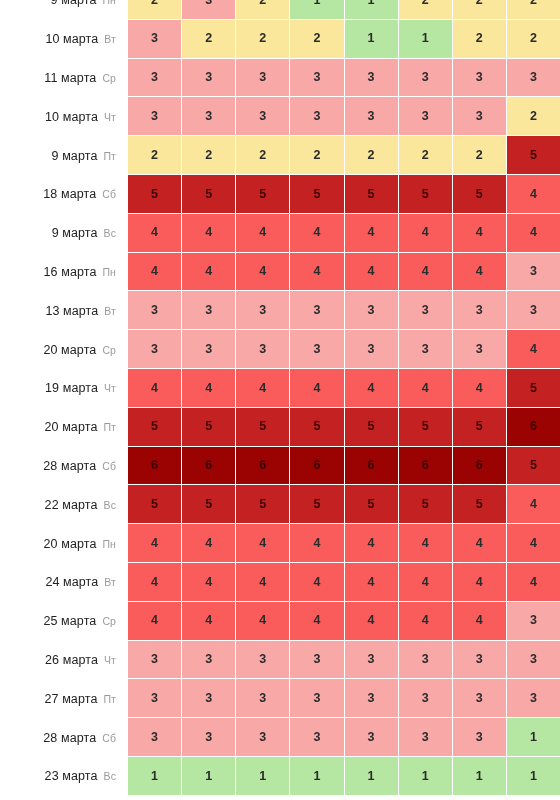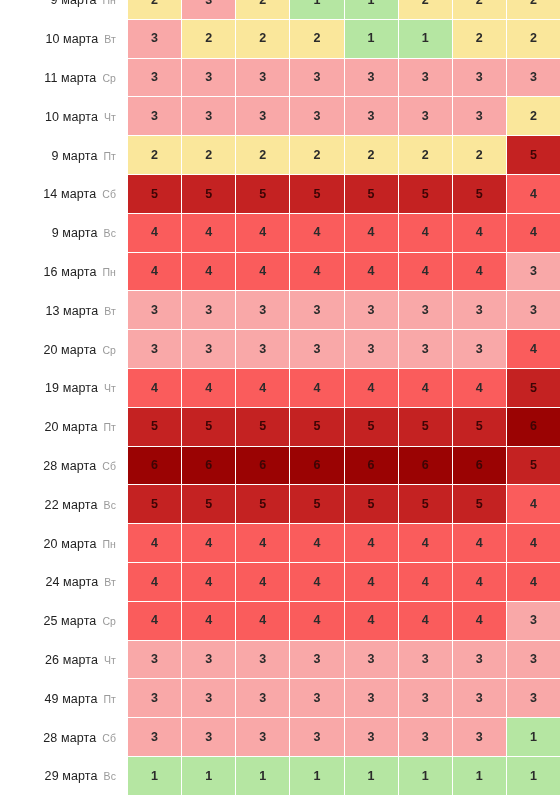--- a/index.html
+++ b/index.html
@@ -262,21 +262,21 @@
             <div class="hm-cell v2" style="background: rgb(250, 231, 155);">
               <span class="cell-text">2</span>
             </div>
             <div class="hm-cell v5" style="background: rgb(196, 34, 34);">
               <span class="cell-text" style="color: rgb(61, 5, 5);">5</span>
             </div>
           </div>
         </div>
         <div class="hm-row">
           <div class="row-label">
-            <span class="date-text">14 марта</span>
+            <span class="date-text">18 марта</span>
             <span class="dow-text">Сб</span>
           </div>
           <div class="row-cells">
             <div class="hm-cell v5" style="background: rgb(196, 34, 34);">
               <span class="cell-text" style="color: rgb(61, 5, 5);">5</span>
             </div>
             <div class="hm-cell v5" style="background: rgb(196, 34, 34);">
               <span class="cell-text" style="color: rgb(61, 5, 5);">5</span>
             </div>
             <div class="hm-cell v5" style="background: rgb(196, 34, 34);">
@@ -678,21 +678,21 @@
             <div class="hm-cell v3" style="background: rgb(249, 168, 168);">
               <span class="cell-text">3</span>
             </div>
             <div class="hm-cell v3" style="background: rgb(249, 168, 168);">
               <span class="cell-text">3</span>
             </div>
           </div>
         </div>
         <div class="hm-row">
           <div class="row-label">
-            <span class="date-text">49 марта</span>
+            <span class="date-text">27 марта</span>
             <span class="dow-text">Пт</span>
           </div>
           <div class="row-cells">
             <div class="hm-cell v3" style="background: rgb(249, 168, 168);">
               <span class="cell-text">3</span>
             </div>
             <div class="hm-cell v3" style="background: rgb(249, 168, 168);">
               <span class="cell-text">3</span>
             </div>
             <div class="hm-cell v3" style="background: rgb(249, 168, 168);">
@@ -742,21 +742,21 @@
             <div class="hm-cell v3" style="background: rgb(249, 168, 168);">
               <span class="cell-text">3</span>
             </div>
             <div class="hm-cell v1" style="background: rgb(181, 230, 162);">
               <span class="cell-text">1</span>
             </div>
           </div>
         </div>
         <div class="hm-row">
           <div class="row-label">
-            <span class="date-text">29 марта</span>
+            <span class="date-text">23 марта</span>
             <span class="dow-text">Вс</span>
           </div>
           <div class="row-cells">
             <div class="hm-cell v1" style="background: rgb(181, 230, 162);">
               <span class="cell-text">1</span>
             </div>
             <div class="hm-cell v1" style="background: rgb(181, 230, 162);">
               <span class="cell-text">1</span>
             </div>
             <div class="hm-cell v1" style="background: rgb(181, 230, 162);">

